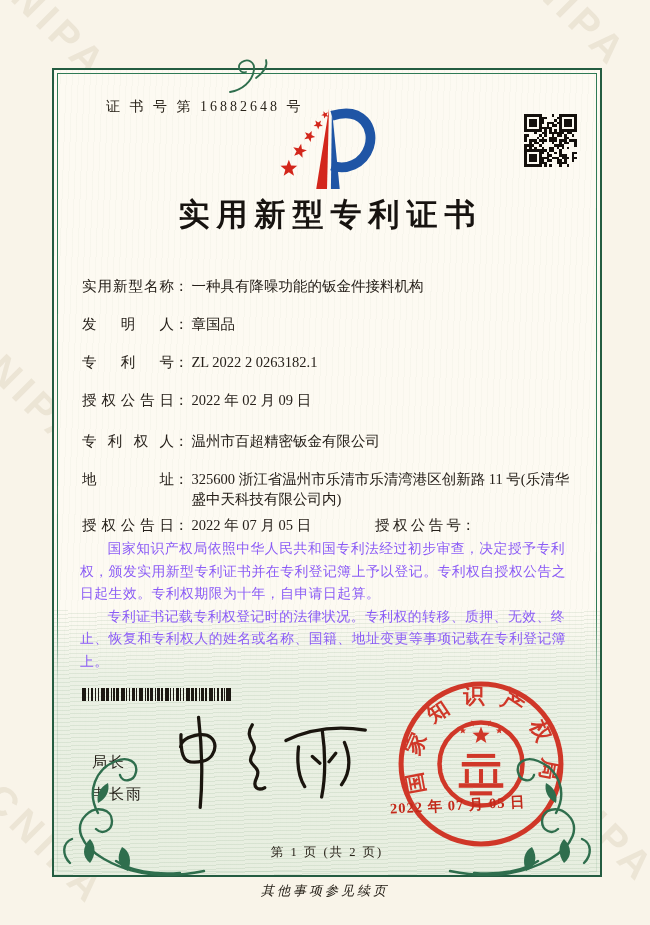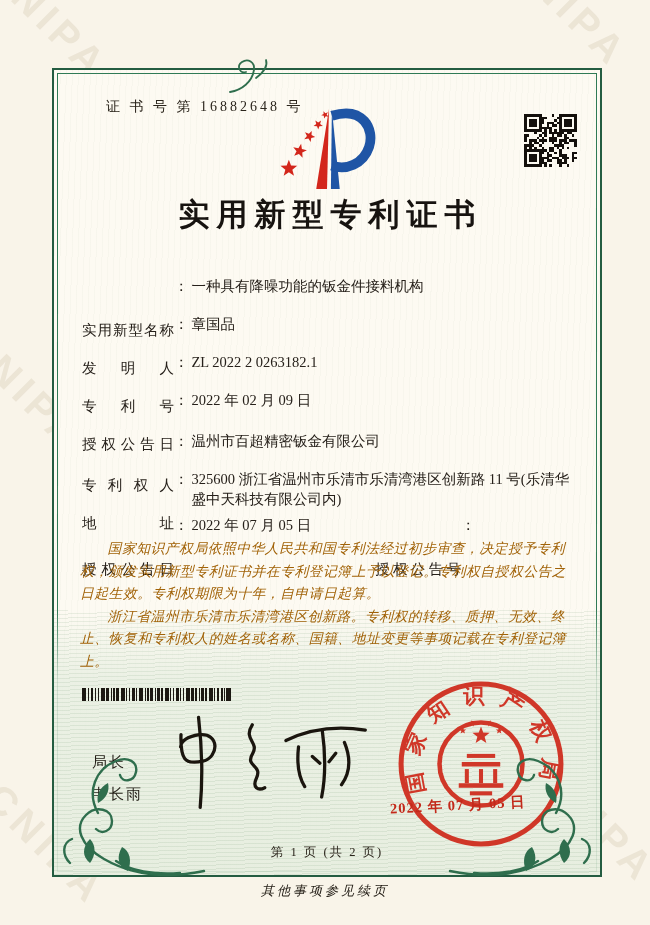--- a/index.html
+++ b/index.html
@@ -48,32 +48,32 @@
   .title{
     position:absolute;left:0;right:0;top:124px;text-align:center;
     font-size:31px;font-weight:bold;letter-spacing:7px;text-indent:7px;
     color:#171310;z-index:3;
   }
   
   .field{
     position:absolute;left:28px;right:20px;display:flex;align-items:flex-start;
     font-size:14.5px;line-height:20px;color:#26201a;z-index:3;
   }
-  .field .lbl{display:inline-block;width:92px;text-align:justify;text-align-last:justify;flex:0 0 92px;margin-top:44px;}
+  .field .lbl{display:inline-block;width:92px;text-align:justify;text-align-last:justify;flex:0 0 92px;}
   .field .colon{flex:0 0 auto;}
   .field .val{flex:1 1 auto;padding-left:3px;font-family:Liberation Serif, serif;}
   .f-name{top:206px;} .f-inventor{top:244px;} .f-patentno{top:282px;}
   .f-filing{top:320px;} .f-patentee{top:361px;justify-content:flex-end;} .f-address{top:399px;}
   .f-grant{top:445px;}
   .f-grant .pair2{position:absolute;left:293px;top:0;display:flex;}
   .f-grant .pair2 .lbl{width:86px;flex:0 0 86px;}
   
   .paras{
     position:absolute;left:26px;right:24px;top:468px;z-index:3;
-    font-size:13.8px;line-height:22.5px;color:#a16207;font-style:italic;
+    font-size:13.8px;line-height:22.5px;color:#8b5cf6;
   }
   .paras p{margin:0;text-indent:2em;letter-spacing:0.5px;}
   
   .barcode{
     position:absolute;left:28px;top:618px;width:170px;height:13px;z-index:3;
     display:flex;align-items:stretch;
   }
   .barcode i{display:block;background:#1c1812;}
   
   .signer{
@@ -415,21 +415,21 @@
       <span class="colon">：</span>
     <span class="val" style="flex:0 0 auto;">2022 年 07 月 05 日</span>
     <span class="pair2">
       <span class="lbl">授权公告号</span>
         <span class="colon">：</span>
     </span>
   </div>
 
   <div class="paras">
     <p>国家知识产权局依照中华人民共和国专利法经过初步审查，决定授予专利权，颁发实用新型专利证书并在专利登记簿上予以登记。专利权自授权公告之日起生效。专利权期限为十年，自申请日起算。</p>
-    <p>浙江省温州市乐清市乐清湾港区创新路。专利权的转移、质押、无效、终止、恢复和专利权人的姓名或名称、国籍、地址变更等事项记载在专利登记簿上。</p>
+    <p>专利证书记载专利权登记时的法律状况。专利权的转移、质押、无效、终止、恢复和专利权人的姓名或名称、国籍、地址变更等事项记载在专利登记簿上。</p>
   </div>
 
   <div class="barcode" id="barcode" aria-hidden="true">
       <i style="width: 4.05px; margin-right: 2px;"></i>
       <i style="width: 1.35px; margin-right: 1.3px;"></i>
       <i style="width: 2.7px; margin-right: 1.3px;"></i>
       <i style="width: 1.35px; margin-right: 2px;"></i>
       <i style="width: 1.35px; margin-right: 1.3px;"></i>
       <i style="width: 4.05px; margin-right: 1.3px;"></i>
       <i style="width: 2.7px; margin-right: 2px;"></i>

